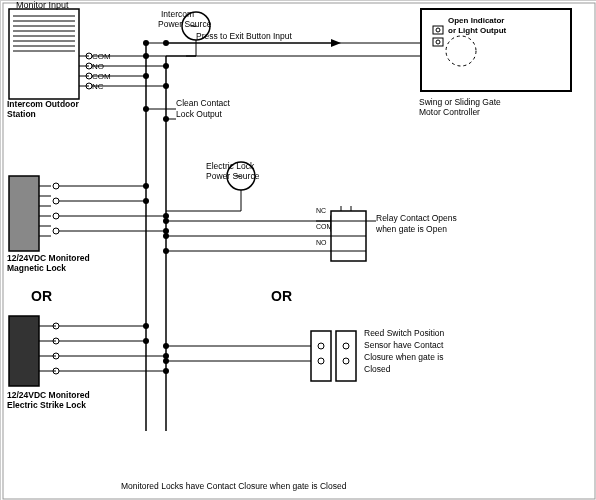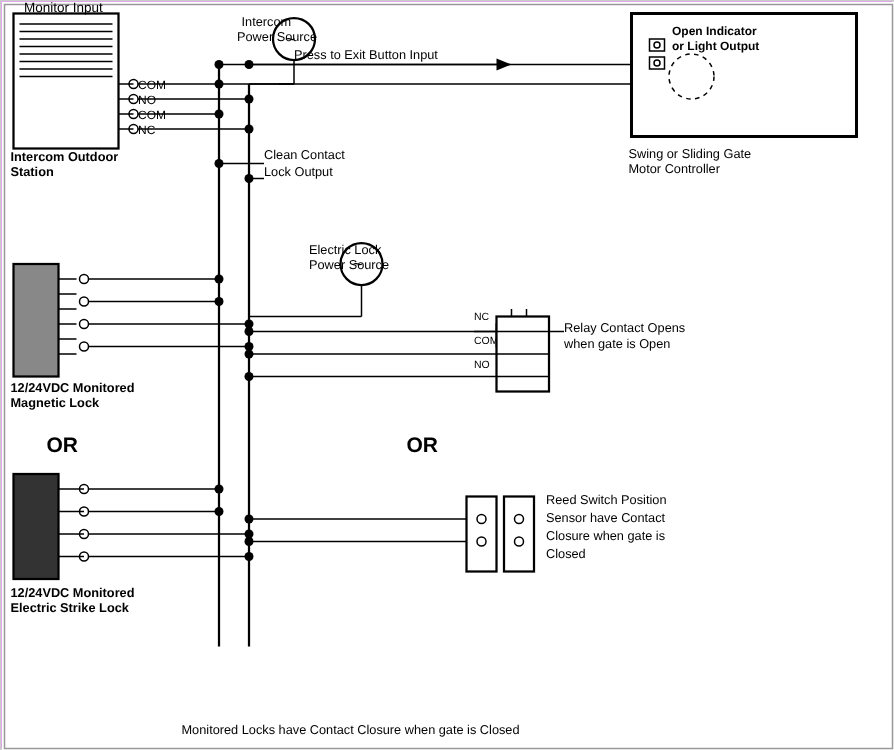--- a/index.html
+++ b/index.html
@@ -9,21 +9,21 @@
       background: #ffffff;
       font-family: Arial, sans-serif;
       font-size: 10px;
       overflow: hidden;
       position: relative;
     }
     .diagram-container {
       width: 596px;
       height: 500px;
       position: relative;
-      background: #d946ef;
+      background: #f9a8d4;
       border: 1px solid #ccc;
     }
     svg {
       position: absolute;
       top: 0;
       left: 0;
       width: 596px;
       height: 500px;
     }
   </style>

